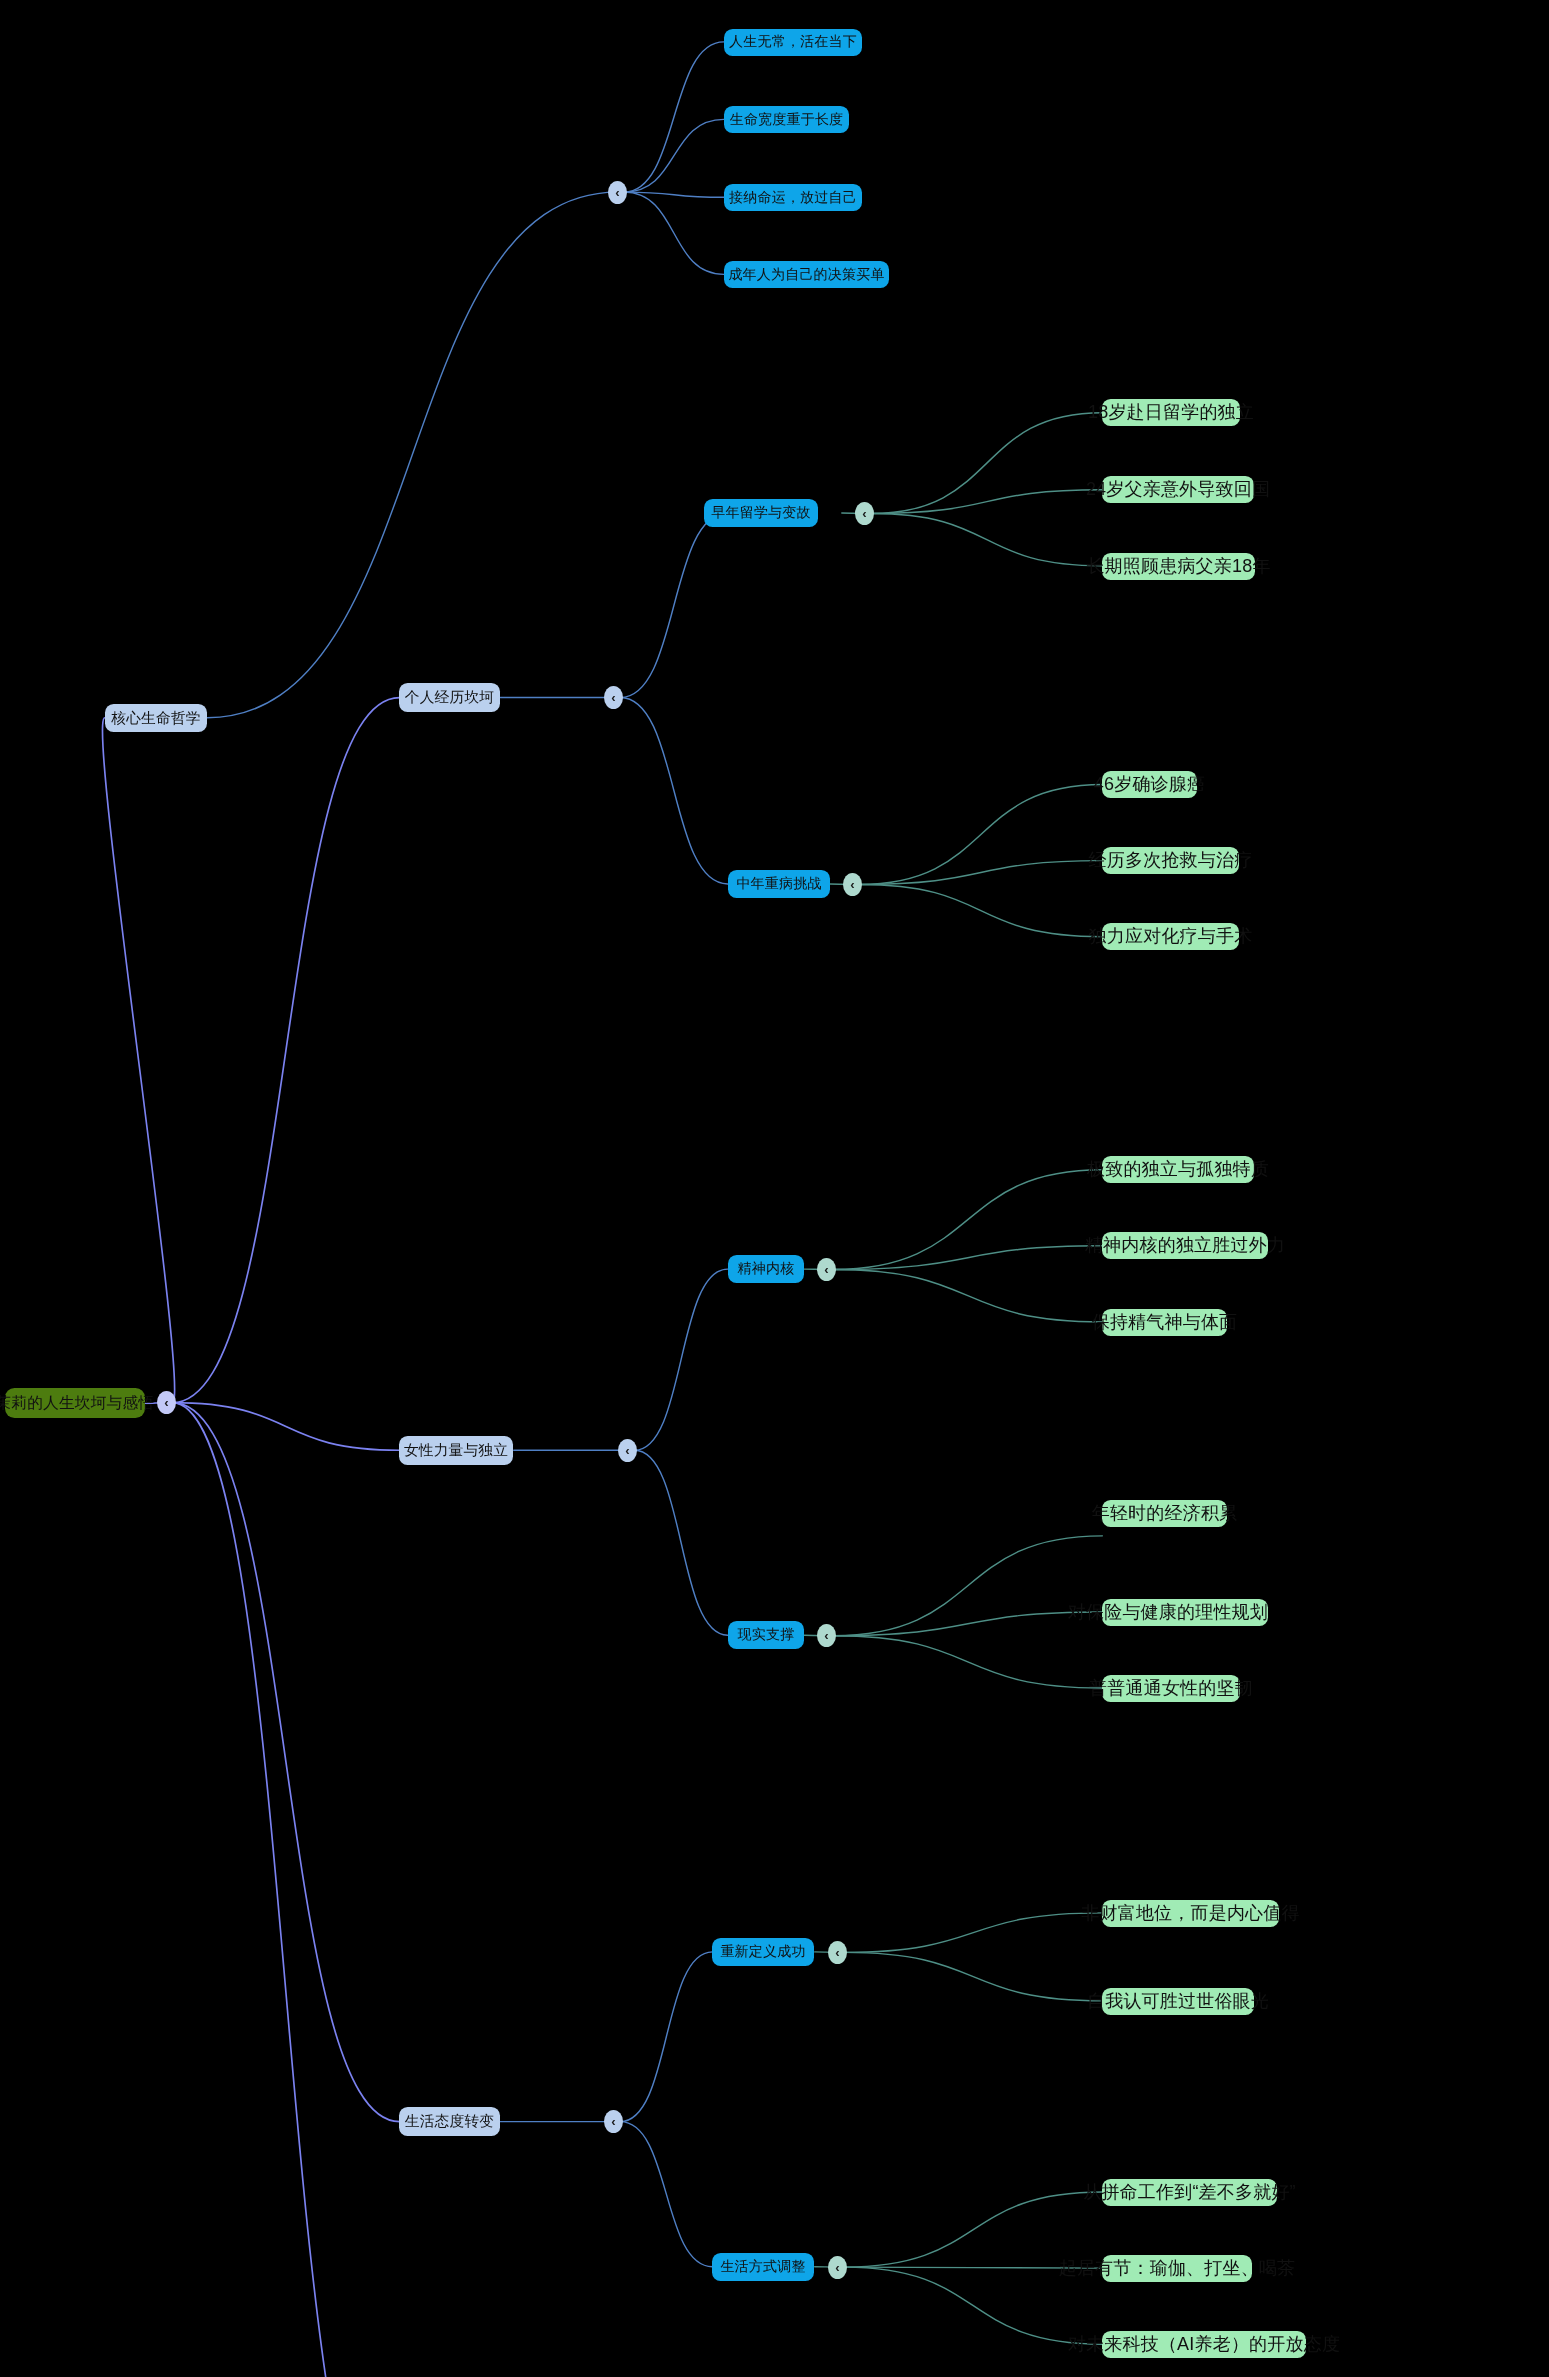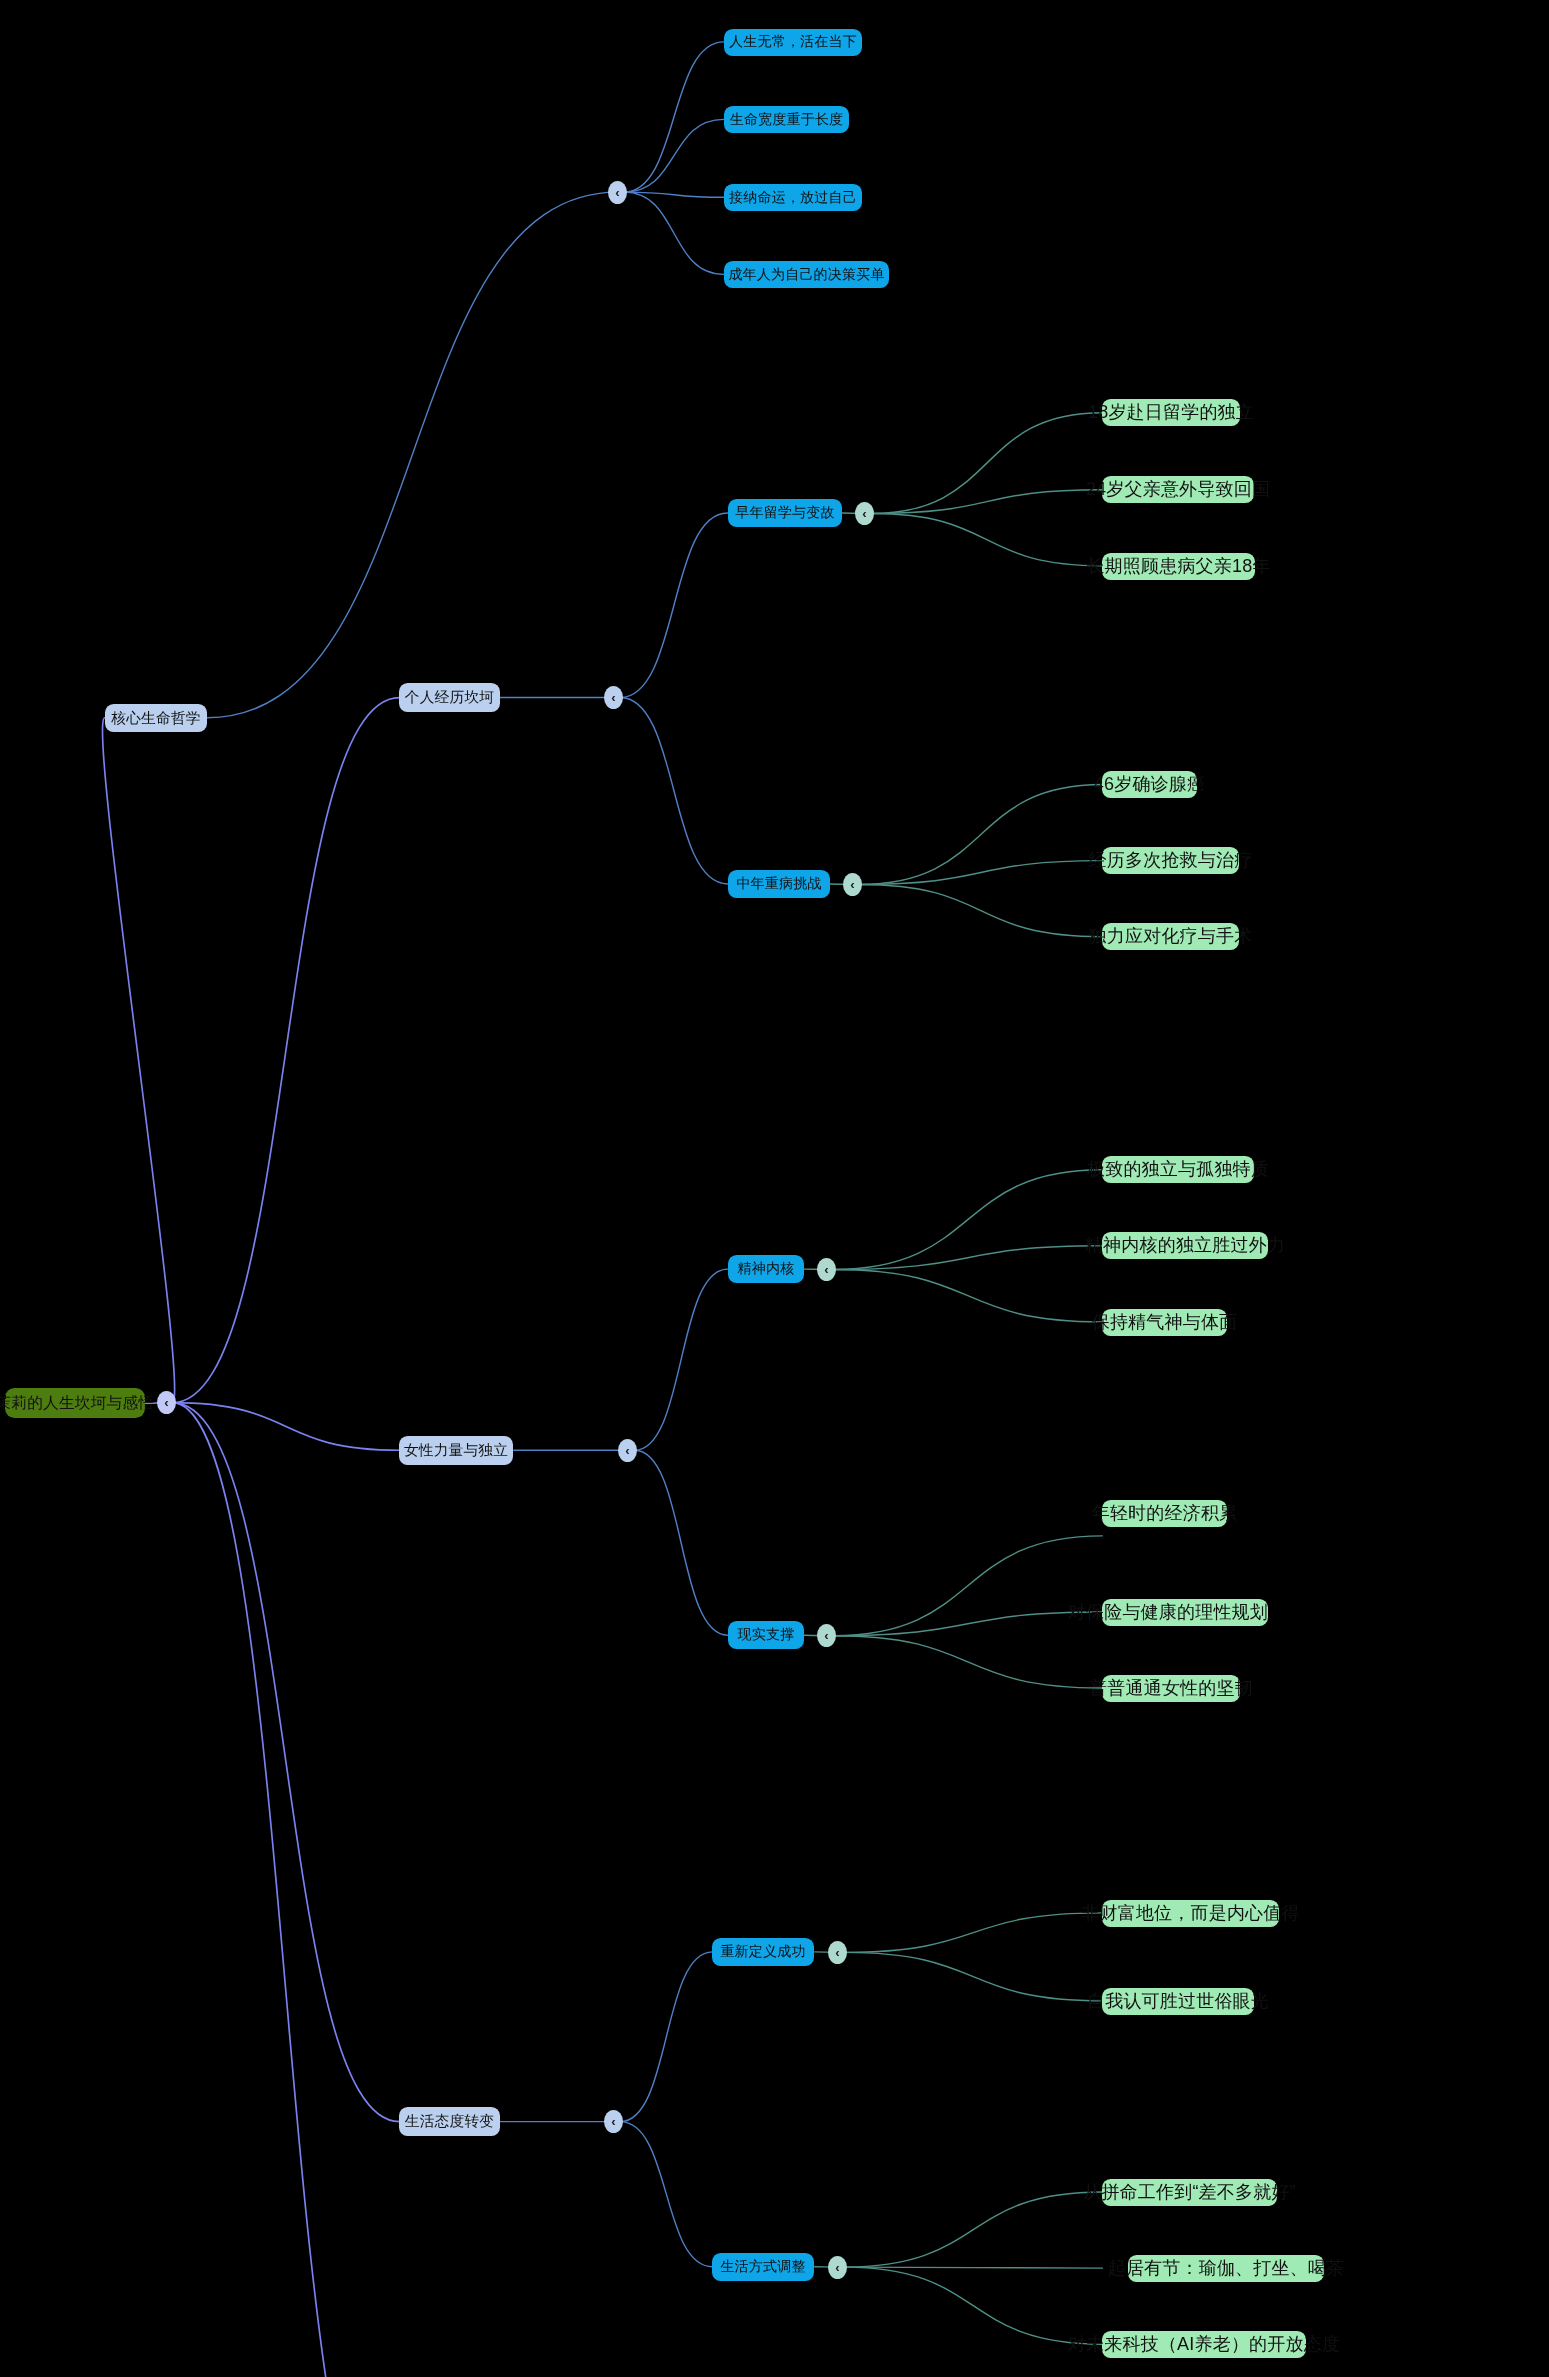--- a/index.html
+++ b/index.html
@@ -124,21 +124,21 @@
     <div class="node lvl3" style="left: 724px; top: 184px; width: 138px; height: 27px;">
       <span>接纳命运，放过自己</span>
     </div>
     <div class="node lvl3" style="left: 724px; top: 261px; width: 165px; height: 27px;">
       <span>成年人为自己的决策买单</span>
     </div>
     <div class="node lvl2" style="left: 399px; top: 683px; width: 101px; height: 28.5px;">
       <span>个人经历坎坷</span>
     </div>
     <div class="badge b-lvl2" style="left: 604px; top: 686px;">‹</div>
-    <div class="node lvl3" style="left: 728px; top: 499px; width: 114px; height: 27.6px;">
+    <div class="node lvl3" style="left: 704px; top: 499px; width: 114px; height: 27.6px;">
       <span>早年留学与变故</span>
     </div>
     <div class="badge b-lvl3" style="left: 855px; top: 502px;">‹</div>
     <div class="node lvl4" style="left: 1102px; top: 399px; width: 138px; height: 27px;">
       <span>18岁赴日留学的独立</span>
     </div>
     <div class="node lvl4" style="left: 1102px; top: 476px; width: 152px; height: 27px;">
       <span>24岁父亲意外导致回国</span>
     </div>
     <div class="node lvl4" style="left: 1102px; top: 553px; width: 153px; height: 27px;">
@@ -201,20 +201,20 @@
     <div class="node lvl4" style="left: 1102px; top: 1988px; width: 152px; height: 27px;">
       <span>自我认可胜过世俗眼光</span>
     </div>
     <div class="node lvl3" style="left: 712px; top: 2253px; width: 102px; height: 27.6px;">
       <span>生活方式调整</span>
     </div>
     <div class="badge b-lvl3" style="left: 828px; top: 2256px;">‹</div>
     <div class="node lvl4" style="left: 1102px; top: 2179px; width: 175px; height: 27px;">
       <span>从拼命工作到“差不多就好”</span>
     </div>
-    <div class="node lvl4" style="left: 1102px; top: 2255px; width: 196px; height: 27px; margin-left: 26px;">
+    <div class="node lvl4" style="left: 1102px; top: 2255px; width: 150px; height: 27px;">
       <span>起居有节：瑜伽、打坐、喝茶</span>
     </div>
     <div class="node lvl4" style="left: 1102px; top: 2331px; width: 204px; height: 27px;">
       <span>对未来科技（AI养老）的开放态度</span>
     </div>
   </div>
 
 
 </body></html>

